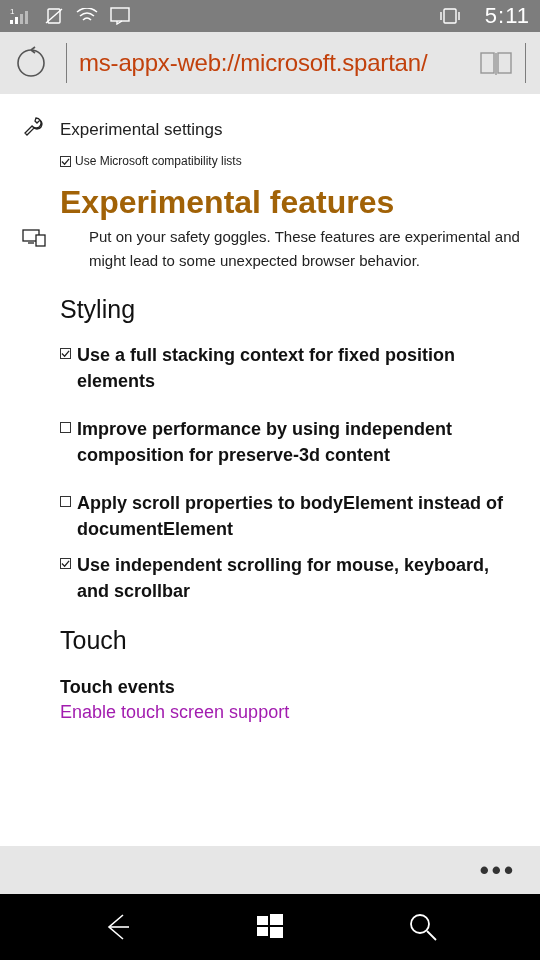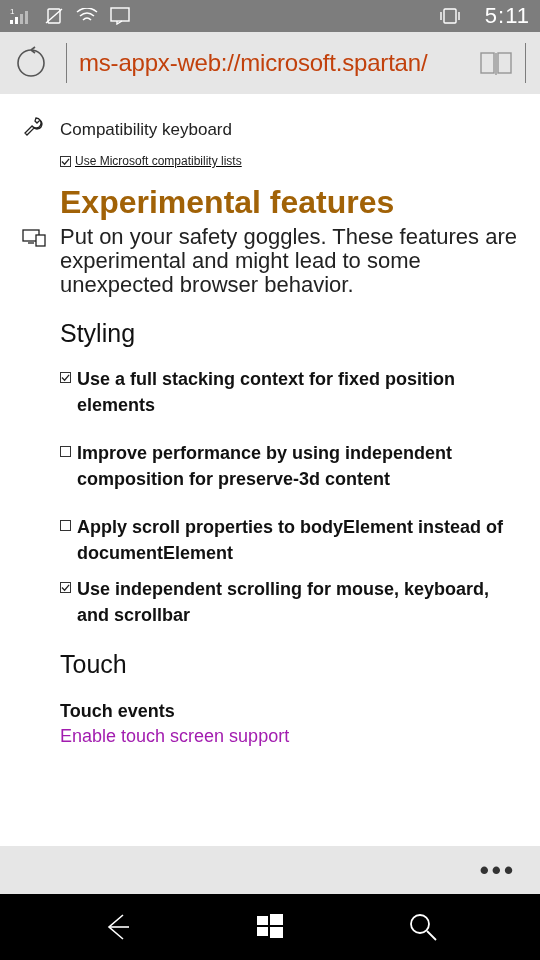--- a/index.html
+++ b/index.html
@@ -20,30 +20,30 @@
     .reader-icon { width: 34px; height: 28px; margin-left: 10px; opacity: 0.55; }
     .url-sep2 { width: 1px; height: 40px; background: #7d7d7d; margin-left: 12px; }
     
     
     .content { background: #fff; height: 752px; overflow: hidden; }
     
     
     .compat-row { display: flex; align-items: flex-start; padding: 26px 16px 0 22px; gap: 16px; }
     .wrench-icon { width: 22px; height: 22px; flex-shrink: 0; margin-top: -4px; }
     .compat-title { font-size: 17px; color: #222; }
-    .compat-check-row { padding: 14px 0 0 60px; display: flex; align-items: center; gap: 4px; text-decoration: underline; }
+    .compat-check-row { padding: 14px 0 0 60px; display: flex; align-items: center; gap: 4px; }
     .compat-check { width: 11px; height: 11px; border: 1px solid #333; display: inline-flex; align-items: center; justify-content: center; }
     .compat-check svg { width: 9px; height: 9px; }
     .compat-check-label { font-size: 12px; color: #222; }
     
     
     .exp-heading { font-size: 32px; font-weight: 700; padding: 16px 16px 4px 60px; color: #a16207; }
     .exp-row { display: flex; align-items: flex-start; padding: 0 20px 0 22px; gap: 14px; }
     .devices-icon { width: 24px; height: 18px; flex-shrink: 0; margin-top: 4px; }
-    .exp-desc { font-size: 22px; line-height: 24px; color: #222; }
+    .exp-desc { font-size: 15px; line-height: 24px; color: #222; margin-left: 29px; }
     
     
     .sub-heading { font-size: 25px; font-weight: 400; padding: 22px 0 8px 60px; color: #111; }
     .option-row { display: flex; align-items: flex-start; padding: 10px 20px 0 60px; gap: 6px; }
     .chk { width: 11px; height: 11px; border: 1px solid #333; flex-shrink: 0; margin-top: 6px; display: inline-flex; align-items: center; justify-content: center; }
     .chk svg { width: 9px; height: 9px; }
     .option-label { font-size: 18px; font-weight: 600; line-height: 26px; color: #111; }
     .option-row.gap { padding-top: 22px; }
     
     .touch-sub { font-size: 18px; font-weight: 600; padding: 14px 0 0 60px; color: #111; }
@@ -125,21 +125,21 @@
 </div>
 
 <div class="content">
 
   <div class="compat-row">
     <span class="wrench-icon">
       <svg width="22" height="22" viewBox="0 0 22 22">
           <path d="M14 2 a5 5 0 1 1 -4 8 L3 17 l2 2 7-7 a5 5 0 0 0 6-8 l-3 3 -2-2 z" fill="none" stroke="#222" stroke-width="1.3"></path>
         </svg>
     </span>
-    <div class="compat-title">Compatibility keyboard</div>
+    <div class="compat-title">Experimental settings</div>
   </div>
   <div class="compat-check-row">
     <span class="compat-check">
       <svg viewBox="0 0 10 10">
           <path d="M1 5 L4 8 L9 2" fill="none" stroke="#222" stroke-width="1.4"></path>
         </svg>
     </span>
     <span class="compat-check-label">Use Microsoft compatibility lists</span>
   </div>
 

